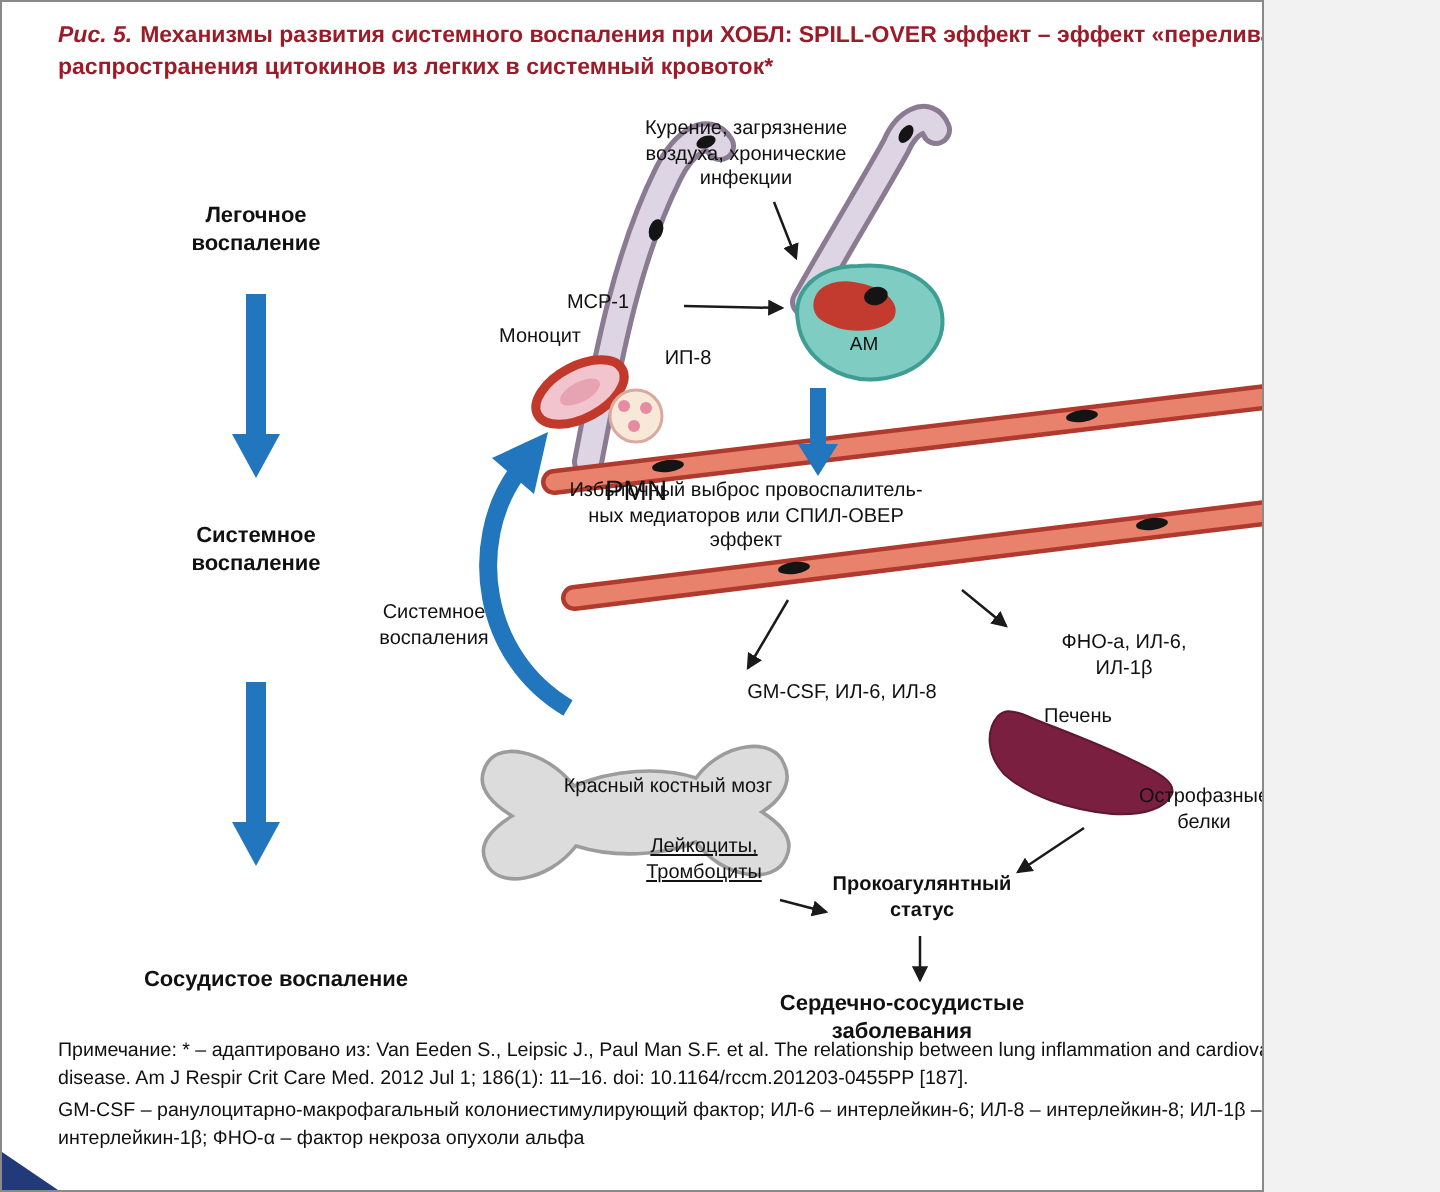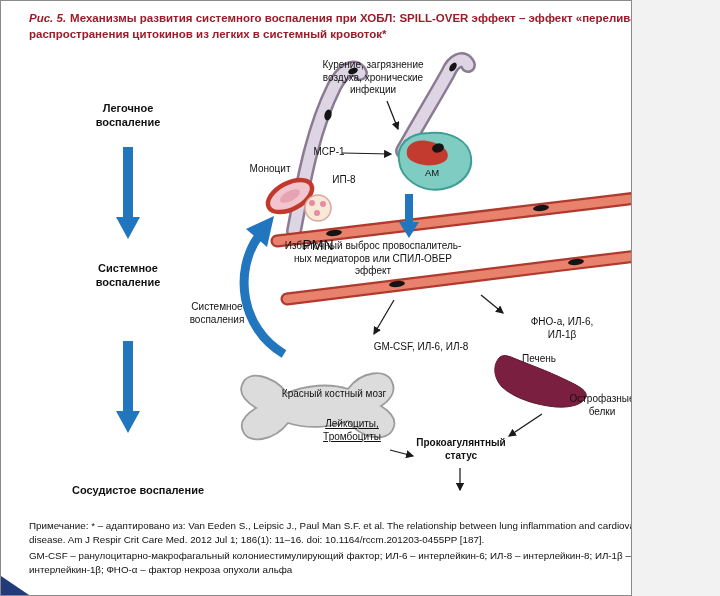--- a/index.html
+++ b/index.html
@@ -132,41 +132,42 @@
   <div class="lbl stage" style="left:127px;top:101px;">Легочное
 воспаление</div>
   <div class="lbl stage" style="left:127px;top:261px;">Системное
 воспаление</div>
   <div class="lbl" style="left:372px;top:58px;">Курение, загрязнение
 воздуха, хронические
 инфекции</div>
 
   <div class="lbl stage" style="left:137px;top:483px;">Сосудистое воспаление</div>
   <div class="lbl" style="left:269px;top:162px;">Моноцит</div>
-  <div class="lbl" style="left:328px;top:145px;text-align:right;">МСР-1</div>
+  <div class="lbl" style="left:298px;top:145px;text-align:right;">МСР-1</div>
   <div class="lbl" style="left:343px;top:173px;">ИП-8</div>
   <div class="lbl" style="left:431px;top:166px;font-size:9.5px;">АМ</div>
   <div class="lbl sm" style="left:317px;top:203px;">PMN</div>
 
   <div class="lbl" style="left:372px;top:239px;text-align:center;">Избыточный выброс провоспалитель-
 ных медиаторов или СПИЛ-ОВЕР
 эффект</div>
   <div class="lbl" style="left:216px;top:300px;">Системное
 воспаления</div>
 
   <div class="lbl" style="left:420px;top:340px;">GM-CSF, ИЛ-6, ИЛ-8</div>
   <div class="lbl" style="left:561px;top:315px;">ФНО-а, ИЛ-6, ИЛ-1β</div>
 
   <div class="lbl" style="left:333px;top:387px;">Красный костный мозг</div>
   <div class="lbl" style="left:351px;top:417px;text-decoration:underline;">Лейкоциты,
 Тромбоциты</div>
   <div class="lbl" style="left:538px;top:352px;">Печень</div>
   <div class="lbl" style="left:601px;top:392px;">Острофазные белки</div>
   <div class="lbl" style="left:460px;top:436px;font-weight:bold;">Прокоагулянтный
 статус</div>
+  <div class="lbl bold" style="left:450px;top:495px;">Сердечно-сосудистые заболевания</div>
 
   <div class="footer">
     <p>Примечание: * – адаптировано из: Van Eeden S., Leipsic J., Paul Man S.F. et al. The relationship between lung inflammation and cardiovascular disease. Am J Respir Crit Care Med. 2012 Jul 1; 186(1): 11–16. doi: 10.1164/rccm.201203-0455PP [187].</p>
     <p>GM-CSF – ранулоцитарно-макрофагальный колониестимулирующий фактор; ИЛ-6 – интерлейкин-6; ИЛ-8 – интерлейкин-8; ИЛ-1β – интерлейкин-1β; ФНО-α – фактор некроза опухоли альфа</p>
   </div>
 
   <div class="corner"></div>
 </div>
 
 </body></html>

